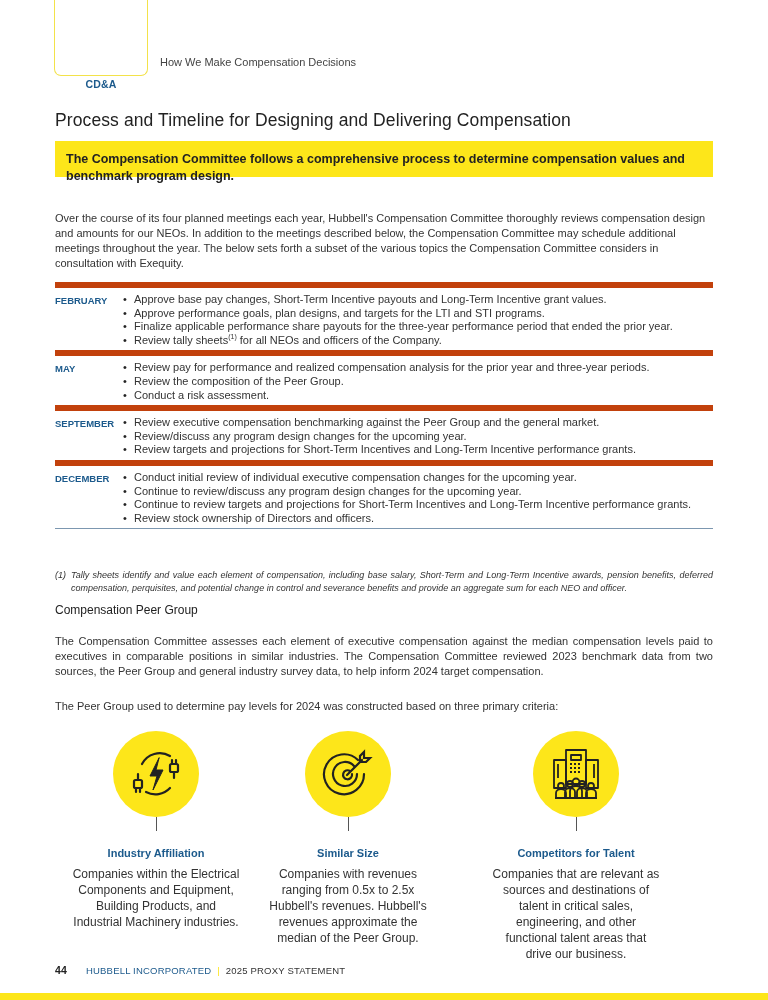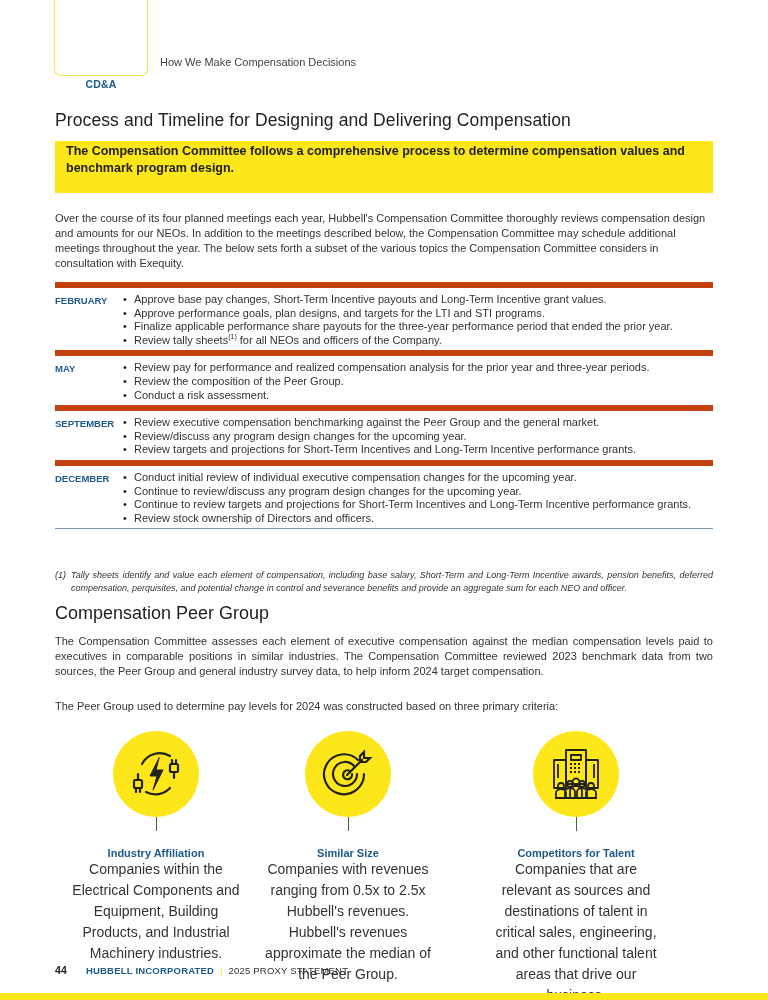--- a/index.html
+++ b/index.html
@@ -16,22 +16,22 @@
   }
   .header-title {
     position: absolute; left: 160px; top: 56px; font-size: 11px; color: #444;
   }
 
   .h1 {
     position: absolute; left: 55px; top: 110px; font-size: 17.5px; color: #222;
     font-weight: normal; letter-spacing: 0.1px;
   }
   .callout {
-    position: absolute; left: 55px; top: 141px; width: 658px; height: 52px;
-    background: #fde61a; padding: 2px 11px;
+    position: absolute; left: 55px; top: 141px; width: 658px; height: 36px;
+    background: #fde61a; padding: 10px 11px;
     font-size: 12.5px; font-weight: bold; color: #222; line-height: 17px;
   }
   .intro {
     position: absolute; left: 55px; top: 211px; width: 660px;
     font-size: 11px; line-height: 15px; color: #333;
   }
 
   .timeline { position: absolute; left: 55px; top: 282px; width: 658px; }
   .tl-row {
     display: flex; border-top: 6px solid #c2410c; padding: 5px 0 3px 0;
@@ -52,21 +52,21 @@
 
   .footnote {
     position: absolute; left: 55px; top: 569px; width: 658px;
     font-size: 9px; line-height: 12.5px; font-style: italic; color: #333;
     display: flex;
   }
   .footnote .fn-num { width: 16px; flex-shrink: 0; font-style: italic; }
   .footnote .fn-text { text-align: justify; flex: 1; }
 
   .h2 {
-    position: absolute; left: 55px; top: 603px; font-size: 18px; color: #222; font-weight: normal;
+    position: absolute; left: 55px; top: 603px; font-size: 12px; color: #222; font-weight: normal;
   }
   .para1 {
     position: absolute; left: 55px; top: 634px; width: 658px;
     font-size: 11px; line-height: 15px; color: #333; text-align: justify;
   }
   .para2 {
     position: absolute; left: 55px; top: 699px; width: 658px;
     font-size: 11px; line-height: 15px; color: #333;
   }
 
@@ -76,28 +76,28 @@
   }
   .crit-circle {
     width: 86px; height: 86px; border-radius: 50%; background: #fde61a;
     margin: 1px auto 0 auto; display: flex; align-items: center; justify-content: center;
   }
   .crit-line { width: 1px; height: 14px; background: #555; margin: 0 auto; }
   .crit-title {
     margin-top: 16px; font-size: 11px; font-weight: bold; color: #1c5a8c;
   }
   .crit-desc {
-    margin-top: 0; font-size: 14px; line-height: 21px; color: #333; padding: 0 16px;
+    margin-top: 7px; font-size: 12px; line-height: 16px; color: #333; padding: 0 16px;
   }
 
   .footer {
     position: absolute; left: 55px; top: 964px; font-size: 9.5px; color: #333; letter-spacing: 0.2px;
   }
   .footer .page-num { font-weight: bold; font-size: 10.5px; color: #222; margin-right: 8px; }
-  .footer .company { color: #1c5a8c; font-weight: bold; padding-left: 8px; }
+  .footer .company { color: #1c5a8c; font-weight: normal; padding-left: 8px; }
   .footer .sep { color: #fde61a; margin: 0 3px; }
   .footer-bar {
     position: absolute; left: 0; top: 993px; width: 768px; height: 7px; background: #fde61a;
   }
 </style>
 </head>
 <body>
 
 <div class="tab-box"></div>
 <div class="tab-label">CD&amp;A</div>

